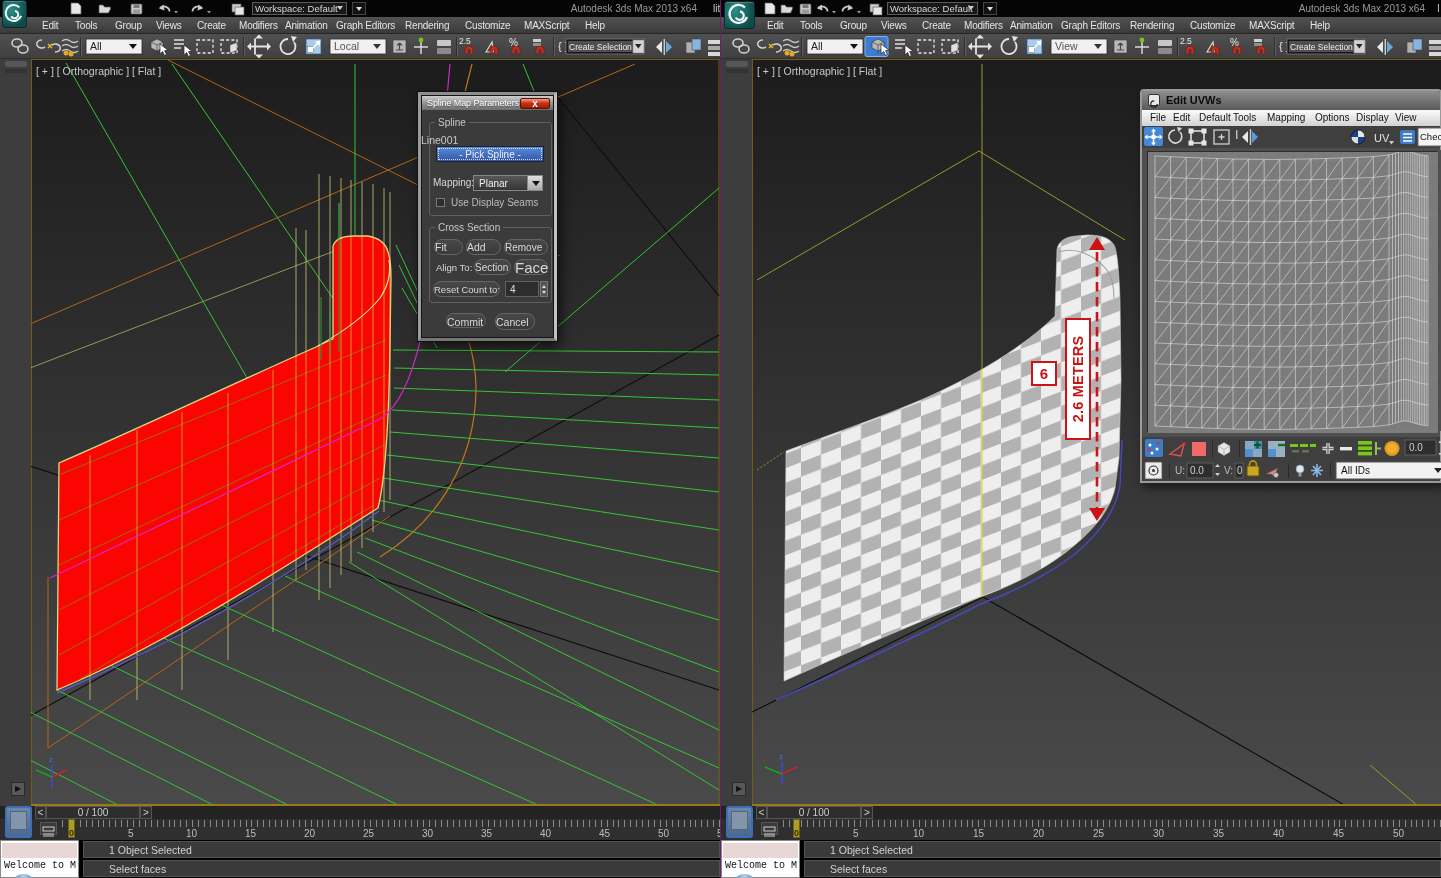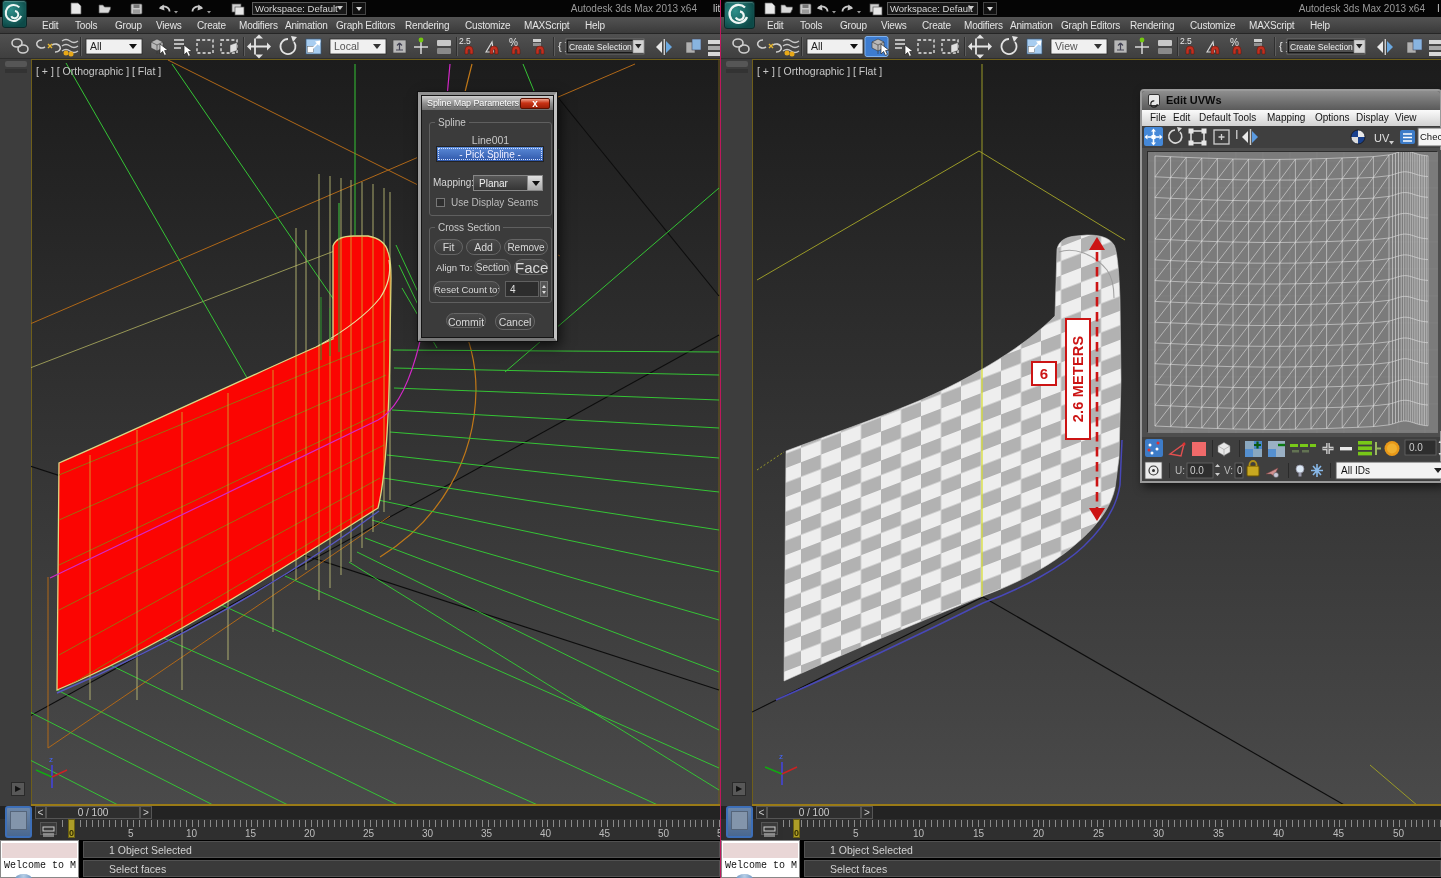--- a/index.html
+++ b/index.html
@@ -1,15 +1,15 @@
 <!DOCTYPE html>
 <html><head><meta charset="utf-8"><style>
 *{margin:0;padding:0;box-sizing:border-box}
 body{font-family:"Liberation Sans",sans-serif;background:#000}
-#root{position:relative;width:1441px;height:878px;overflow:hidden;background:#be185d}
+#root{position:relative;width:1441px;height:878px;overflow:hidden;background:#701a75}
 .win{position:absolute;top:0;width:720px;height:878px;background:#000;overflow:hidden}
 .abs{position:absolute}
 .titlebar{position:absolute;left:0;top:0;width:720px;height:17px;background:#050505}
 .logo{position:absolute;z-index:5;border-radius:3px;background:radial-gradient(circle at 35% 35%,#2e8f8a,#0d4a48 75%);border:1px solid #0a2a2a;box-shadow:inset 0 1px 1px rgba(255,255,255,.25)}
 .wsbox{position:absolute;top:2px;height:13px;background:#181818;border:1px solid #5a5a5a;color:#d8d8d8;font-size:10px;line-height:11px;padding:0 2px;white-space:nowrap;overflow:hidden}
 .apptitle{position:absolute;top:3px;color:#9a9a9a;font-size:10px;white-space:nowrap}
 .menubar{position:absolute;left:0;top:17px;width:720px;height:17px;background:linear-gradient(#535353,#3a3a3a);border-bottom:1px solid #262626}
 .menubar span{position:absolute;top:3px;color:#e4e4e4;font-size:10px;letter-spacing:-0.2px;white-space:nowrap}
 .toolbar{position:absolute;left:0;top:34px;width:720px;height:25px;background:linear-gradient(#505050,#3f3f3f);border-bottom:1px solid #2e2e2e}
 .lstrip{position:absolute;left:0;top:59px;width:31px;height:747px;background:#3d3d3d}
@@ -26,21 +26,21 @@
 .statusrow{position:absolute;height:17px;background:#3a3a3a;border:1px solid #525252;color:#d2d2d2;font-size:10.5px;line-height:16px;padding-left:25px}
 .welcome{position:absolute;top:840px;width:79px;height:38px;background:#fff;border:1px solid #888}
 .welcome .pink{position:absolute;left:1px;right:1px;top:2px;height:15px;background:#e9d6d6}
 .welcome .wt{position:absolute;left:3px;top:19px;font-family:"Liberation Mono",monospace;font-size:10px;color:#111;white-space:nowrap}
 .welcome .ball{position:absolute;left:14px;top:33px;width:17px;height:10px;background:radial-gradient(circle at 50% 20%,#b8d0e8,#5580b0);border-radius:50% 50% 0 0}
 .dlg{position:absolute;background:#3b3b3b;border:3px solid;border-color:#8f8f8f #c2c2c2 #777 #9c9c9c;outline:1px solid #111;box-shadow:inset 0 0 0 1px #141414,3px 5px 12px rgba(0,0,0,.7)}
 .dlg .cap{position:absolute;left:1px;top:1px;right:1px;height:14px;background:linear-gradient(#cfcfcf,#8e8e8e 55%,#6e6e6e);color:#fff;font-size:10.5px;line-height:14px;padding-left:5px;text-shadow:0 1px 1px rgba(0,0,0,.4)}
 .xbtn{position:absolute;width:34px;height:13px;background:linear-gradient(#f0a08a,#c83214 45%,#9c1e06);border:1px solid #5a1000;border-radius:2px;color:#fff;font-size:9px;font-weight:bold;text-align:center;line-height:12px}
 .grp{position:absolute;border:1px solid #5f5f5f;border-radius:3px}
 .grp b{position:absolute;left:5px;top:-6px;background:#3b3b3b;padding:0 3px;color:#c9c9c9;font-size:10px;font-weight:normal}
-.btn{position:absolute;background:linear-gradient(#484848,#3a3a3a);border:1px solid #656565;border-radius:8px;color:#d8d8d8;font-size:10.5px;text-align:center}
+.btn{position:absolute;background:linear-gradient(#484848,#3a3a3a);border:1px solid #656565;border-radius:8px;color:#d8d8d8;font-size:10.5px;}
 .lbl{position:absolute;color:#d8d8d8;font-size:10.5px;white-space:nowrap}
 .spin{position:absolute;background:#2d2d2d;border:1px solid #606060;color:#e0e0e0;font-size:10px;padding-left:4px}
 .uvw{position:absolute;left:419px;top:89px;width:302px;height:394px;background:#4e4e4e;border:2px solid #9a9a9a;border-radius:4px 4px 0 0;box-shadow:3px 4px 10px rgba(0,0,0,.6)}
 .uvw .cap2{position:absolute;left:0;top:0;right:0;height:19px;background:linear-gradient(#8e8e8e,#5a5a5a);border-radius:3px 3px 0 0;color:#0a0a0a;font-size:11px;font-weight:bold;line-height:18px}
 .uvw .mbar{position:absolute;left:0;top:19px;right:0;height:16px;background:linear-gradient(#fbfbfb,#d2d2d2);color:#111}
 .uvw .mbar span{position:absolute;top:2px;font-size:10px;color:#141414}
 .uvw .tbar{position:absolute;left:0;top:35px;right:0;height:22px;background:#3f3f3f}
 .uvw .canvas{position:absolute;left:5px;top:60px;width:290px;height:281px;background:#7b7b7b;border:1px solid #2c2c2c}
 .uvw .bbar1{position:absolute;left:0;top:346px;right:0;height:23px;background:#3f3f3f}
 .uvw .bbar2{position:absolute;left:0;top:369px;right:0;height:21px;background:#3f3f3f}
@@ -294,21 +294,21 @@
         </g>
         <text x="49" y="762" font-size="8" fill="#4466ff">z</text>
       </svg>
       <div class="vplabel" style="left:36px;top:65px">[ + ] [ Orthographic ] [ Flat ]</div>
       <div class="dlg" style="left:418px;top:92px;width:139px;height:249px">
         <div class="cap" style="font-size:9px;letter-spacing:-0.1px">Spline Map Parameters</div>
         <div class="xbtn" style="right:4px;top:3px;width:30px;height:11px;line-height:10px;font-size:10px">x</div>
         <div class="grp" style="left:8px;top:27px;width:123px;height:94px">
           <b>Spline</b>
         </div>
-        <div class="lbl" style="left:0;top:39px;width:139px;text-align:center;color:#c8c8c8">Line001</div>
+        <div class="lbl" style="left:0;top:39px;width:139px;text-align:left;color:#c8c8c8">Line001</div>
         <div class="abs" style="left:15px;top:51px;width:108px;height:16px;background:linear-gradient(#5a8ad8,#3058aa);border:1px solid #222;outline:1px dotted #cfe0ff;outline-offset:-3px;color:#eef;font-size:10px;text-align:center;line-height:15px">- Pick Spline -</div>
         <div class="lbl" style="left:12px;top:82px;font-size:10px">Mapping:</div>
         <div class="abs" style="left:52px;top:80px;width:70px;height:16px;background:linear-gradient(#585858,#353535);border:1px solid #868686;color:#f0f0f0;font-size:10px;line-height:15px;padding-left:5px;overflow:hidden">Planar<span style="position:absolute;right:0;top:0;width:15px;height:14px;background:linear-gradient(#e0e0e0,#aaa);border-left:1px solid #888">
             <i style="position:absolute;left:3.5px;top:5px;border-left:4px solid transparent;border-right:4px solid transparent;border-top:5px solid #111"></i>
           </span></div>
         <div class="abs" style="left:15px;top:103px;width:9px;height:9px;background:#2e2e2e;border:1px solid #777"></div>
         <div class="lbl" style="left:30px;top:102px;color:#bdbdbd;font-size:10px">Use Display Seams</div>
         <div class="grp" style="left:8px;top:132px;width:123px;height:76px">
           <b>Cross Section</b>
         </div>

